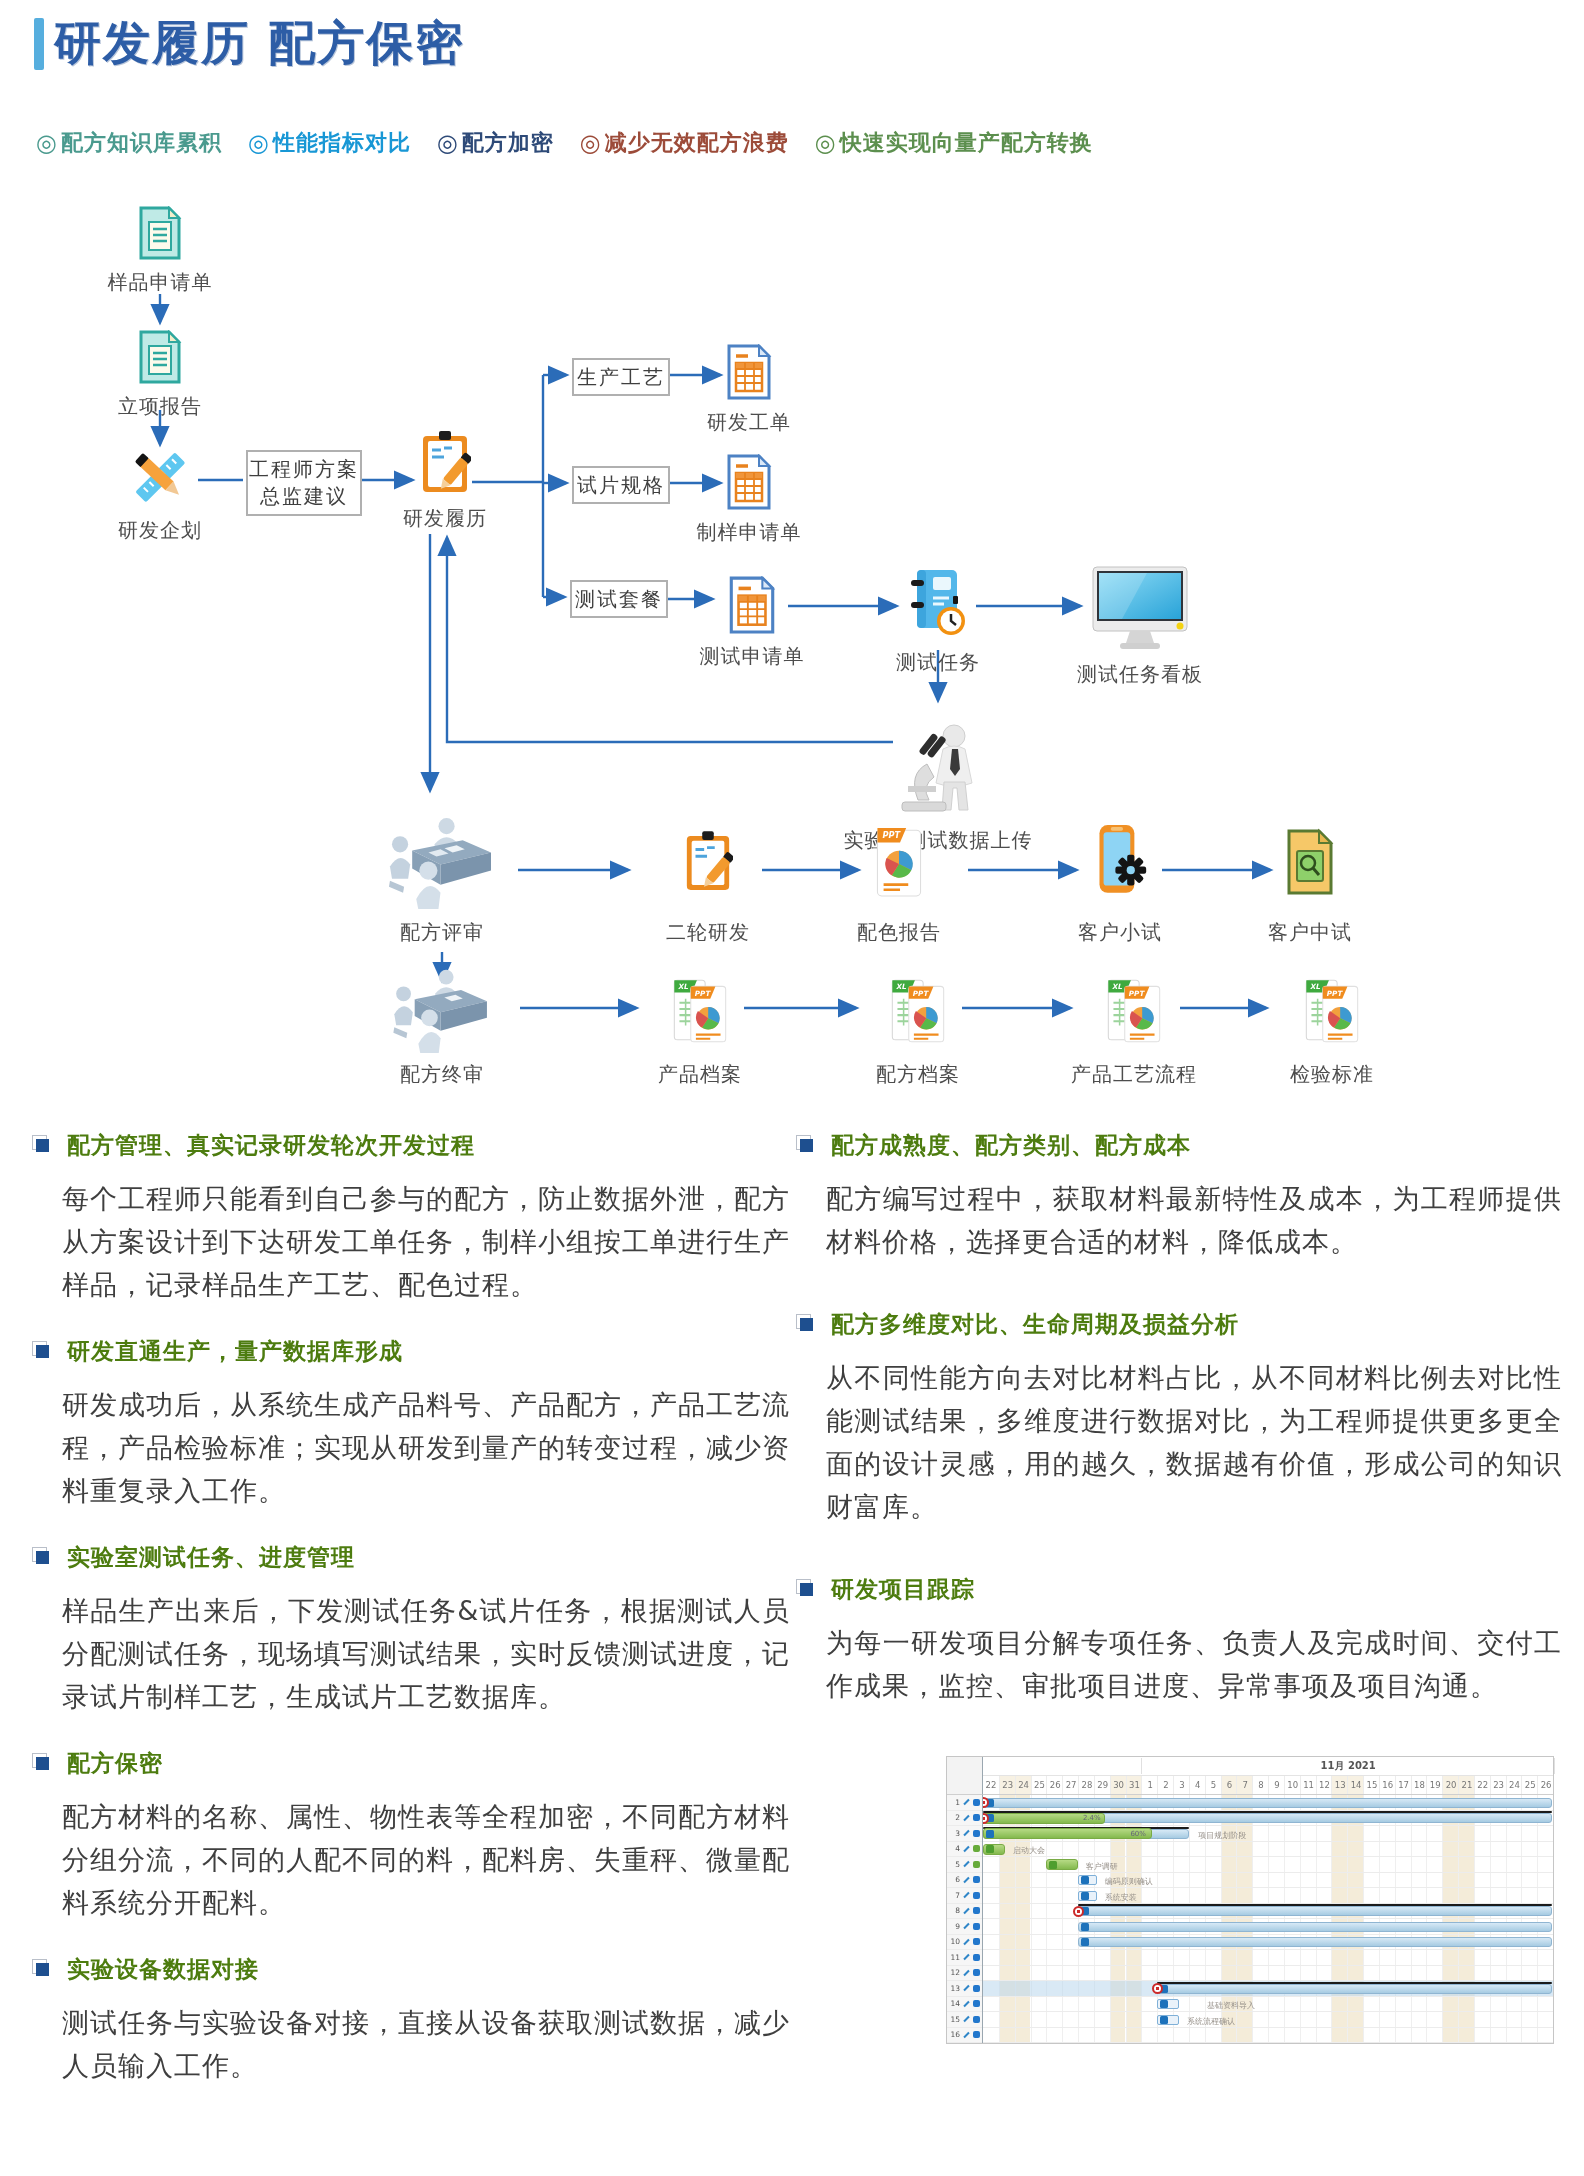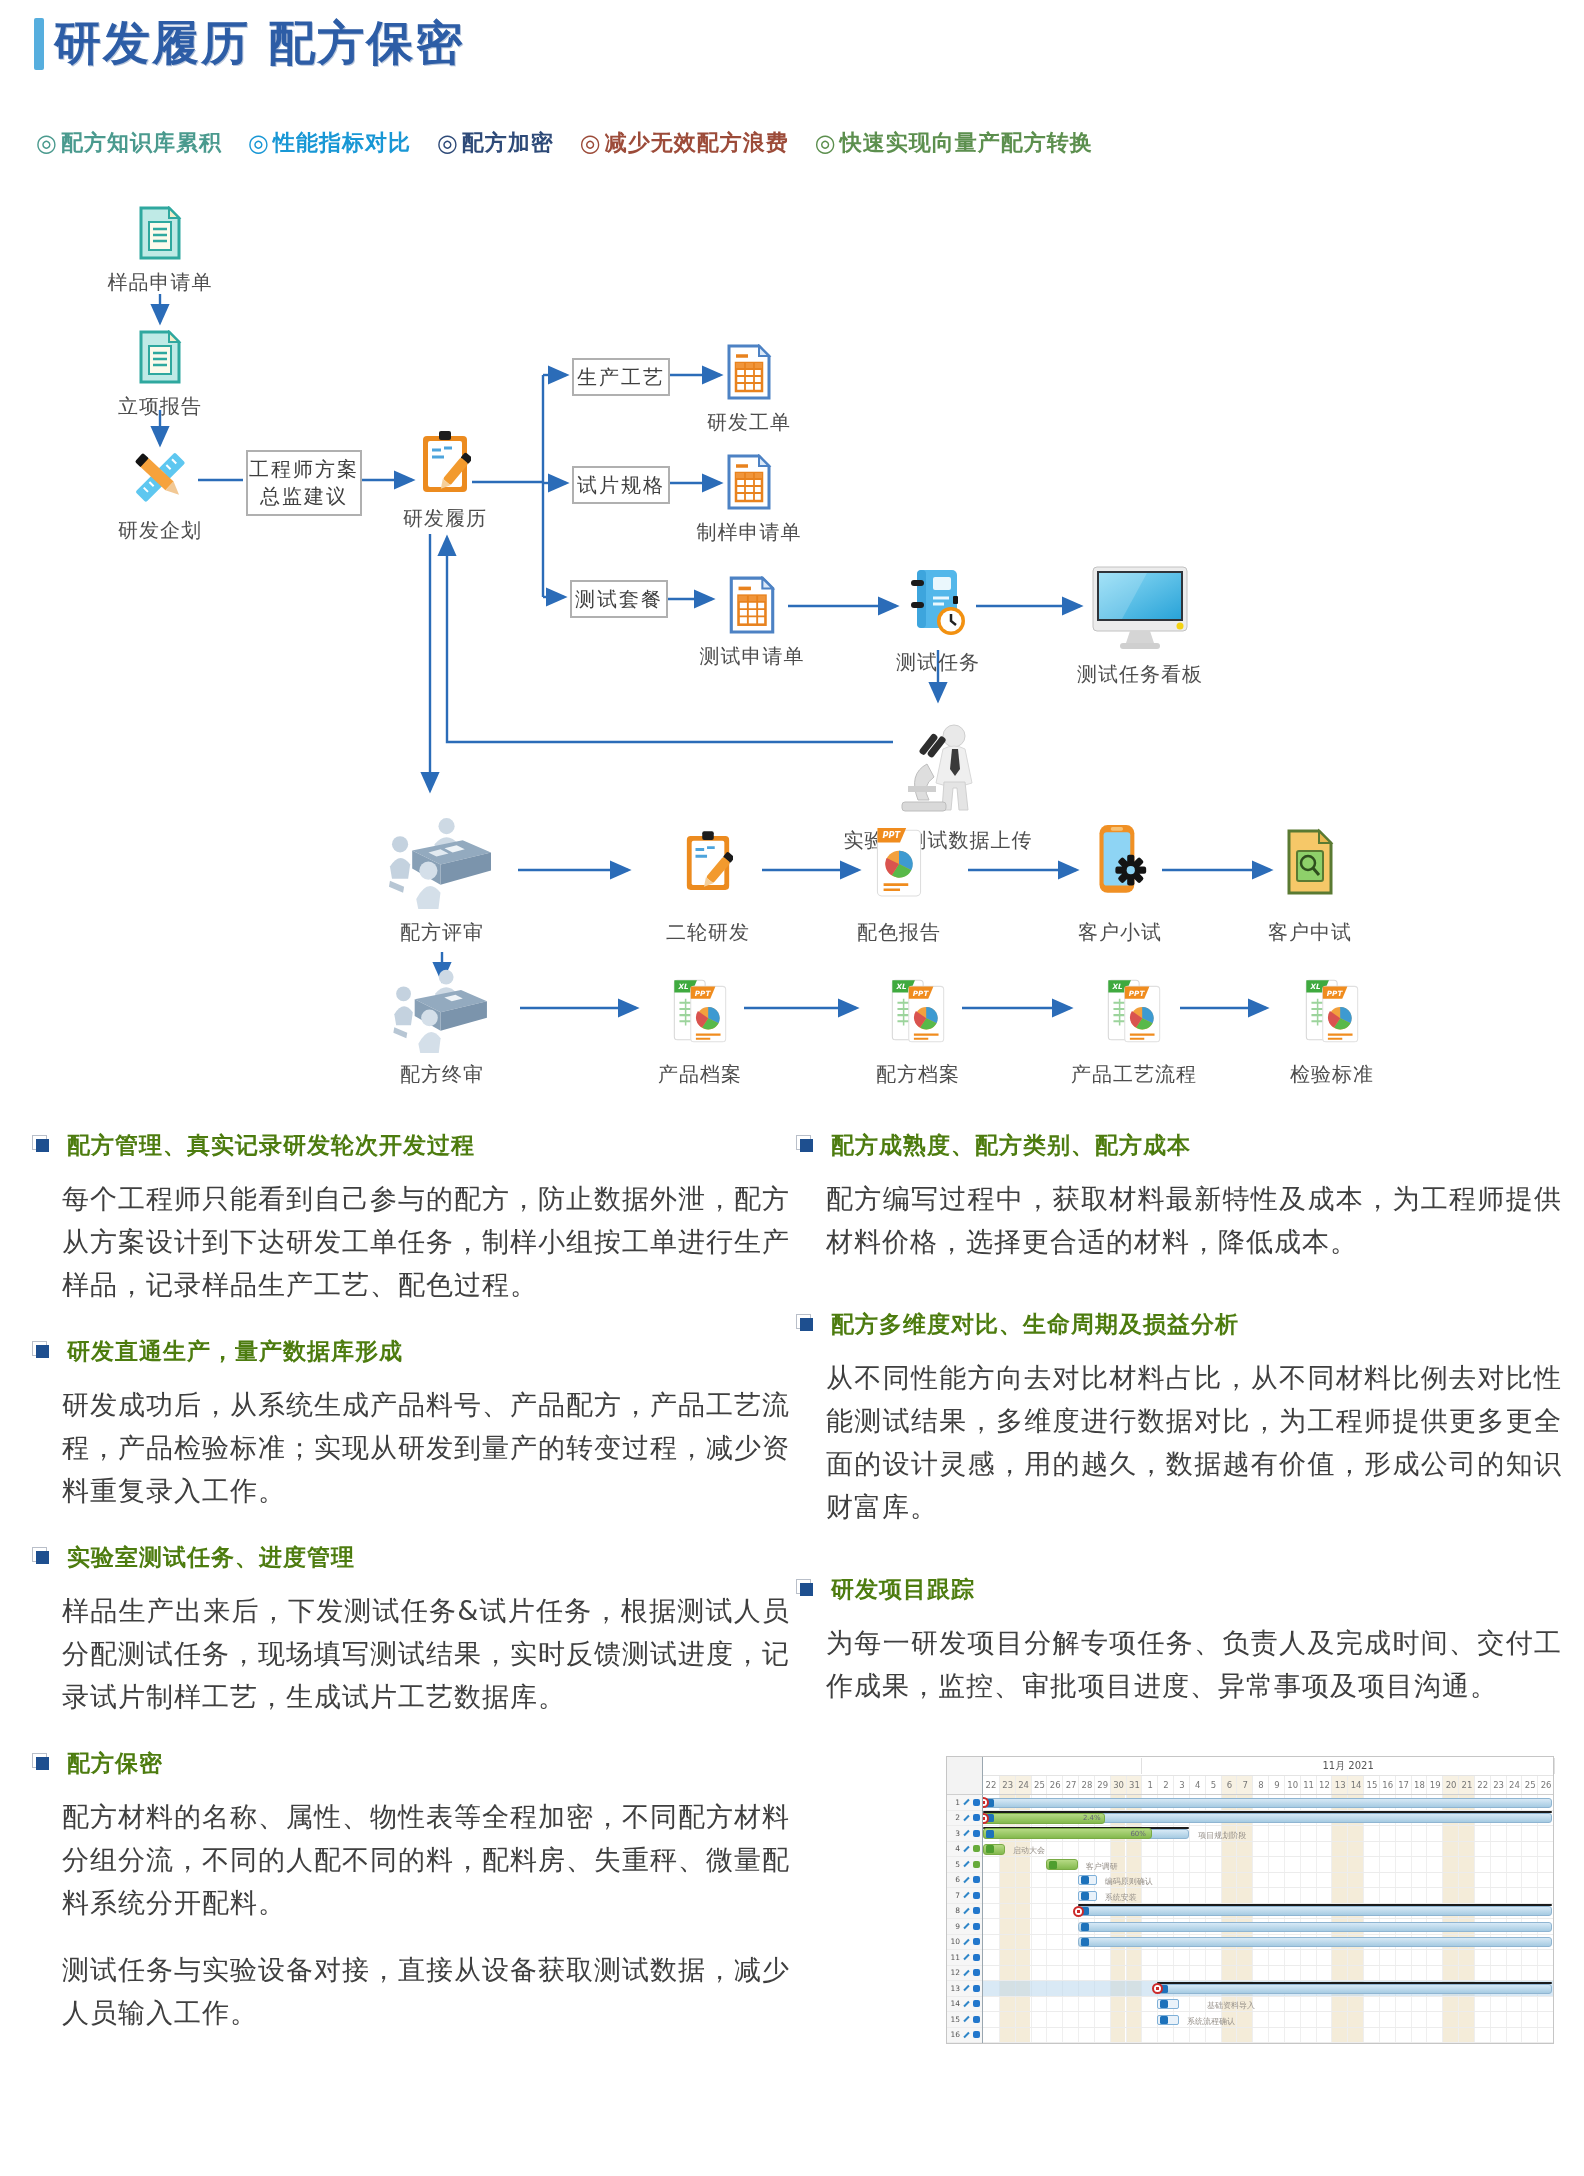--- a/index.html
+++ b/index.html
@@ -33,21 +33,21 @@
   .bullet{position:relative;width:13px;height:13px;background:#1e4f8f;margin-right:12px;flex:0 0 auto;}
   .bullet::before{content:"";position:absolute;left:-4px;top:-4px;width:13px;height:13px;border:1px solid #b9bfc9;background:#fff;z-index:-1;}
   .sec-head h3{margin:6px;font-size:23px;color:#4d7c0f;font-weight:bold;letter-spacing:1px;}
   .txt p{margin:0 0 0 26px;font-size:27px;line-height:43px;color:#3f3f3f;text-align:justify;letter-spacing:1px;}
   
   .gantt{position:absolute;left:946px;top:1756px;width:608px;height:288px;border:1px solid #c6c6c6;background:#fff;box-sizing:border-box;}
   .g-corner{position:absolute;left:0;top:0;width:36px;height:38px;background:#f3f3f3;border-right:1px solid #9aa7b0;border-bottom:1px solid #cfcfcf;box-sizing:border-box;}
   .g-head{position:absolute;left:36px;top:0;right:0;height:38px;border-bottom:1px solid #cfcfcf;box-sizing:border-box;}
   .g-head::after{content:"";position:absolute;left:0;top:18px;right:0;height:1px;background:#e4e4e4;}
   .g-month{position:absolute;top:1px;height:16px;line-height:16px;font-size:10px;color:#555;text-align:center;
-           border-left:1px solid #e0e0e0;border-right:1px solid #e0e0e0;}
+           border-left:1px solid #e0e0e0;border-right:1px solid #e0e0e0;font-weight:bold;}
   .g-days{position:absolute;left:0;top:19px;height:18px;width:100%;}
   .g-day{position:absolute;top:0;height:18px;line-height:18px;font-size:8.5px;color:#777;text-align:center;}
   .g-day.b{border-left:1px solid #ececec;}
   .g-day.we{background:#f7f1e3;}
   .g-gutter{position:absolute;left:0;top:38px;width:36px;bottom:0;background:#f6f6f6;border-right:1px solid #9aa7b0;box-sizing:border-box;}
   .g-gr{position:absolute;left:0;width:35px;height:15.5px;display:flex;align-items:center;border-bottom:1px solid #ececec;box-sizing:border-box;}
   .g-num{width:13px;text-align:right;font-size:7.5px;color:#555;}
   .g-pen{width:7px;height:2px;background:#2f86c8;transform:rotate(-45deg);margin-left:3px;flex:0 0 auto;}
   .g-dot{width:7px;height:7px;border-radius:2px;margin-left:3px;flex:0 0 auto;}
   .g-dot.blue{background:#2277cc}.g-dot.green{background:#67ab3a}
@@ -516,20 +516,24 @@
     <p>样品生产出来后，下发测试任务&amp;试片任务，根据测试人员分配测试任务，现场填写测试结果，实时反馈测试进度，记录试片制样工艺，生成试片工艺数据库。</p>
   </section>
   <section class="txt">
     <div class="sec-head">
         <span class="bullet"></span>
         <h3>配方保密</h3>
       </div>
     <p>配方材料的名称、属性、物性表等全程加密，不同配方材料分组分流，不同的人配不同的料，配料房、失重秤、微量配料系统分开配料。</p>
   </section>
   <section class="txt">
+    <div class="sec-head">
+        <span class="bullet"></span>
+        <h3>实验设备数据对接</h3>
+      </div>
     <p>测试任务与实验设备对接，直接从设备获取测试数据，减少人员输入工作。</p>
   </section>
 </div>
 
 <div class="col col-right">
   <section class="txt">
     <div class="sec-head">
         <span class="bullet"></span>
         <h3>配方成熟度、配方类别、配方成本</h3>
       </div>

